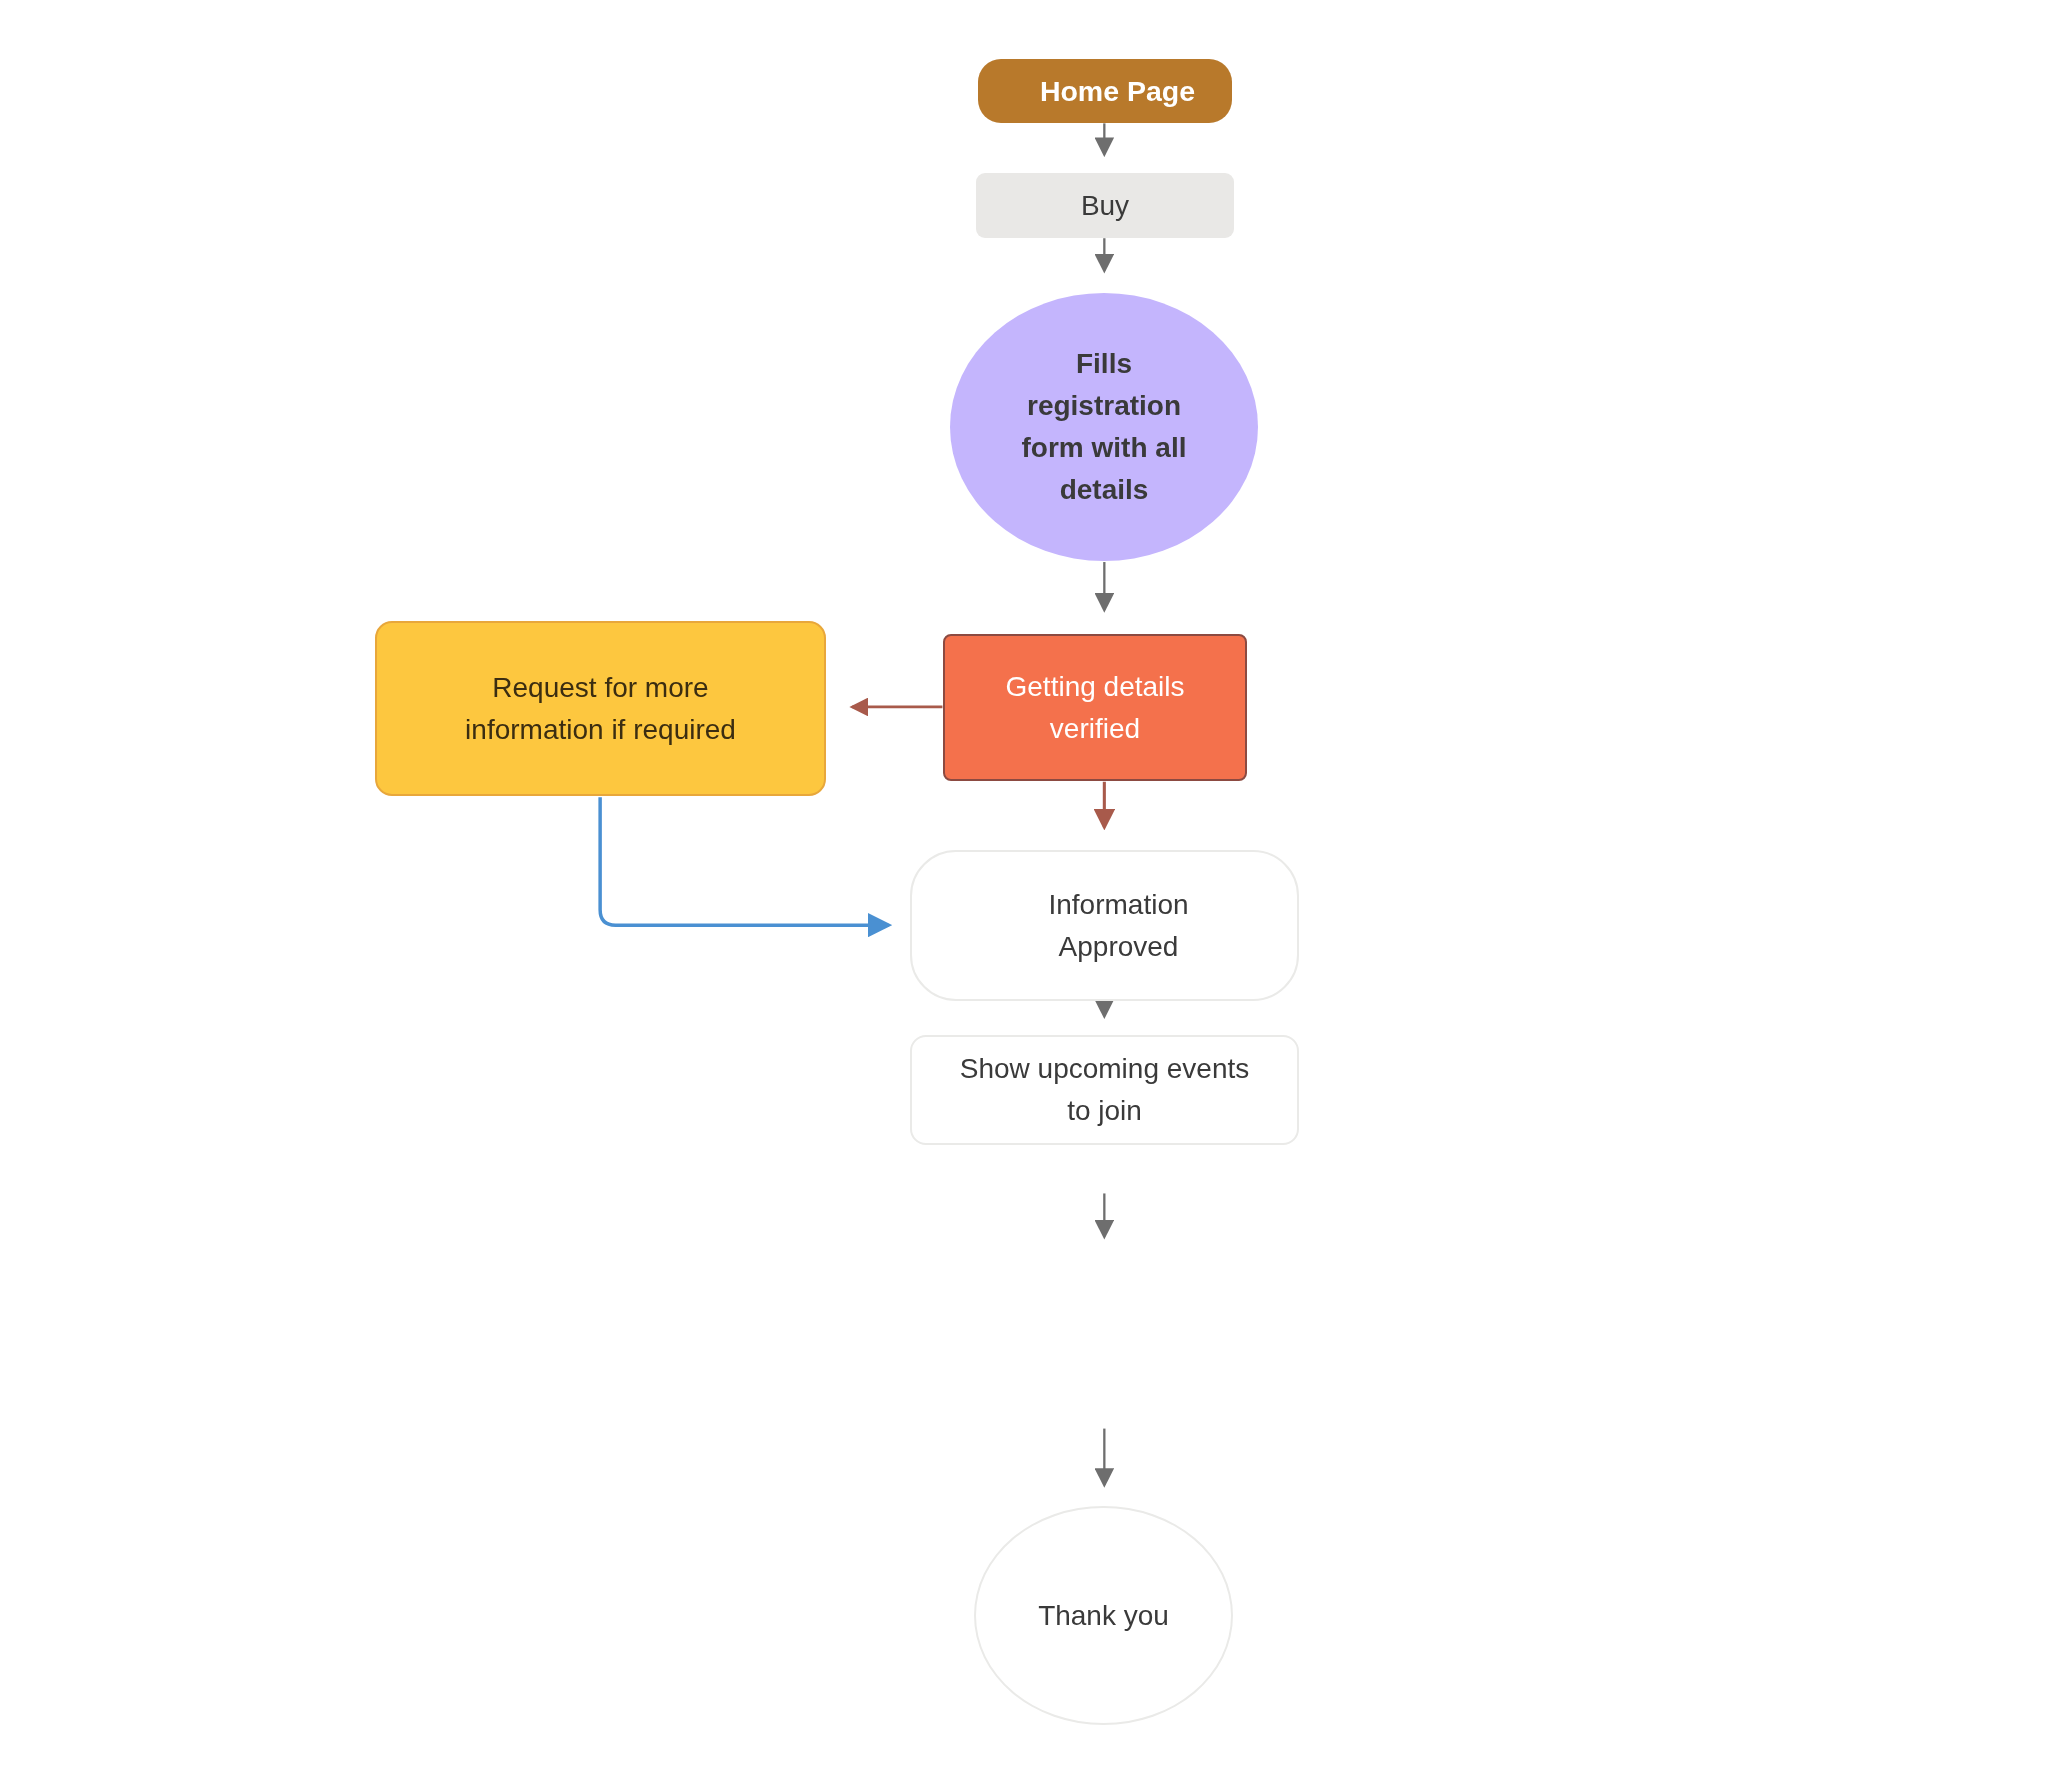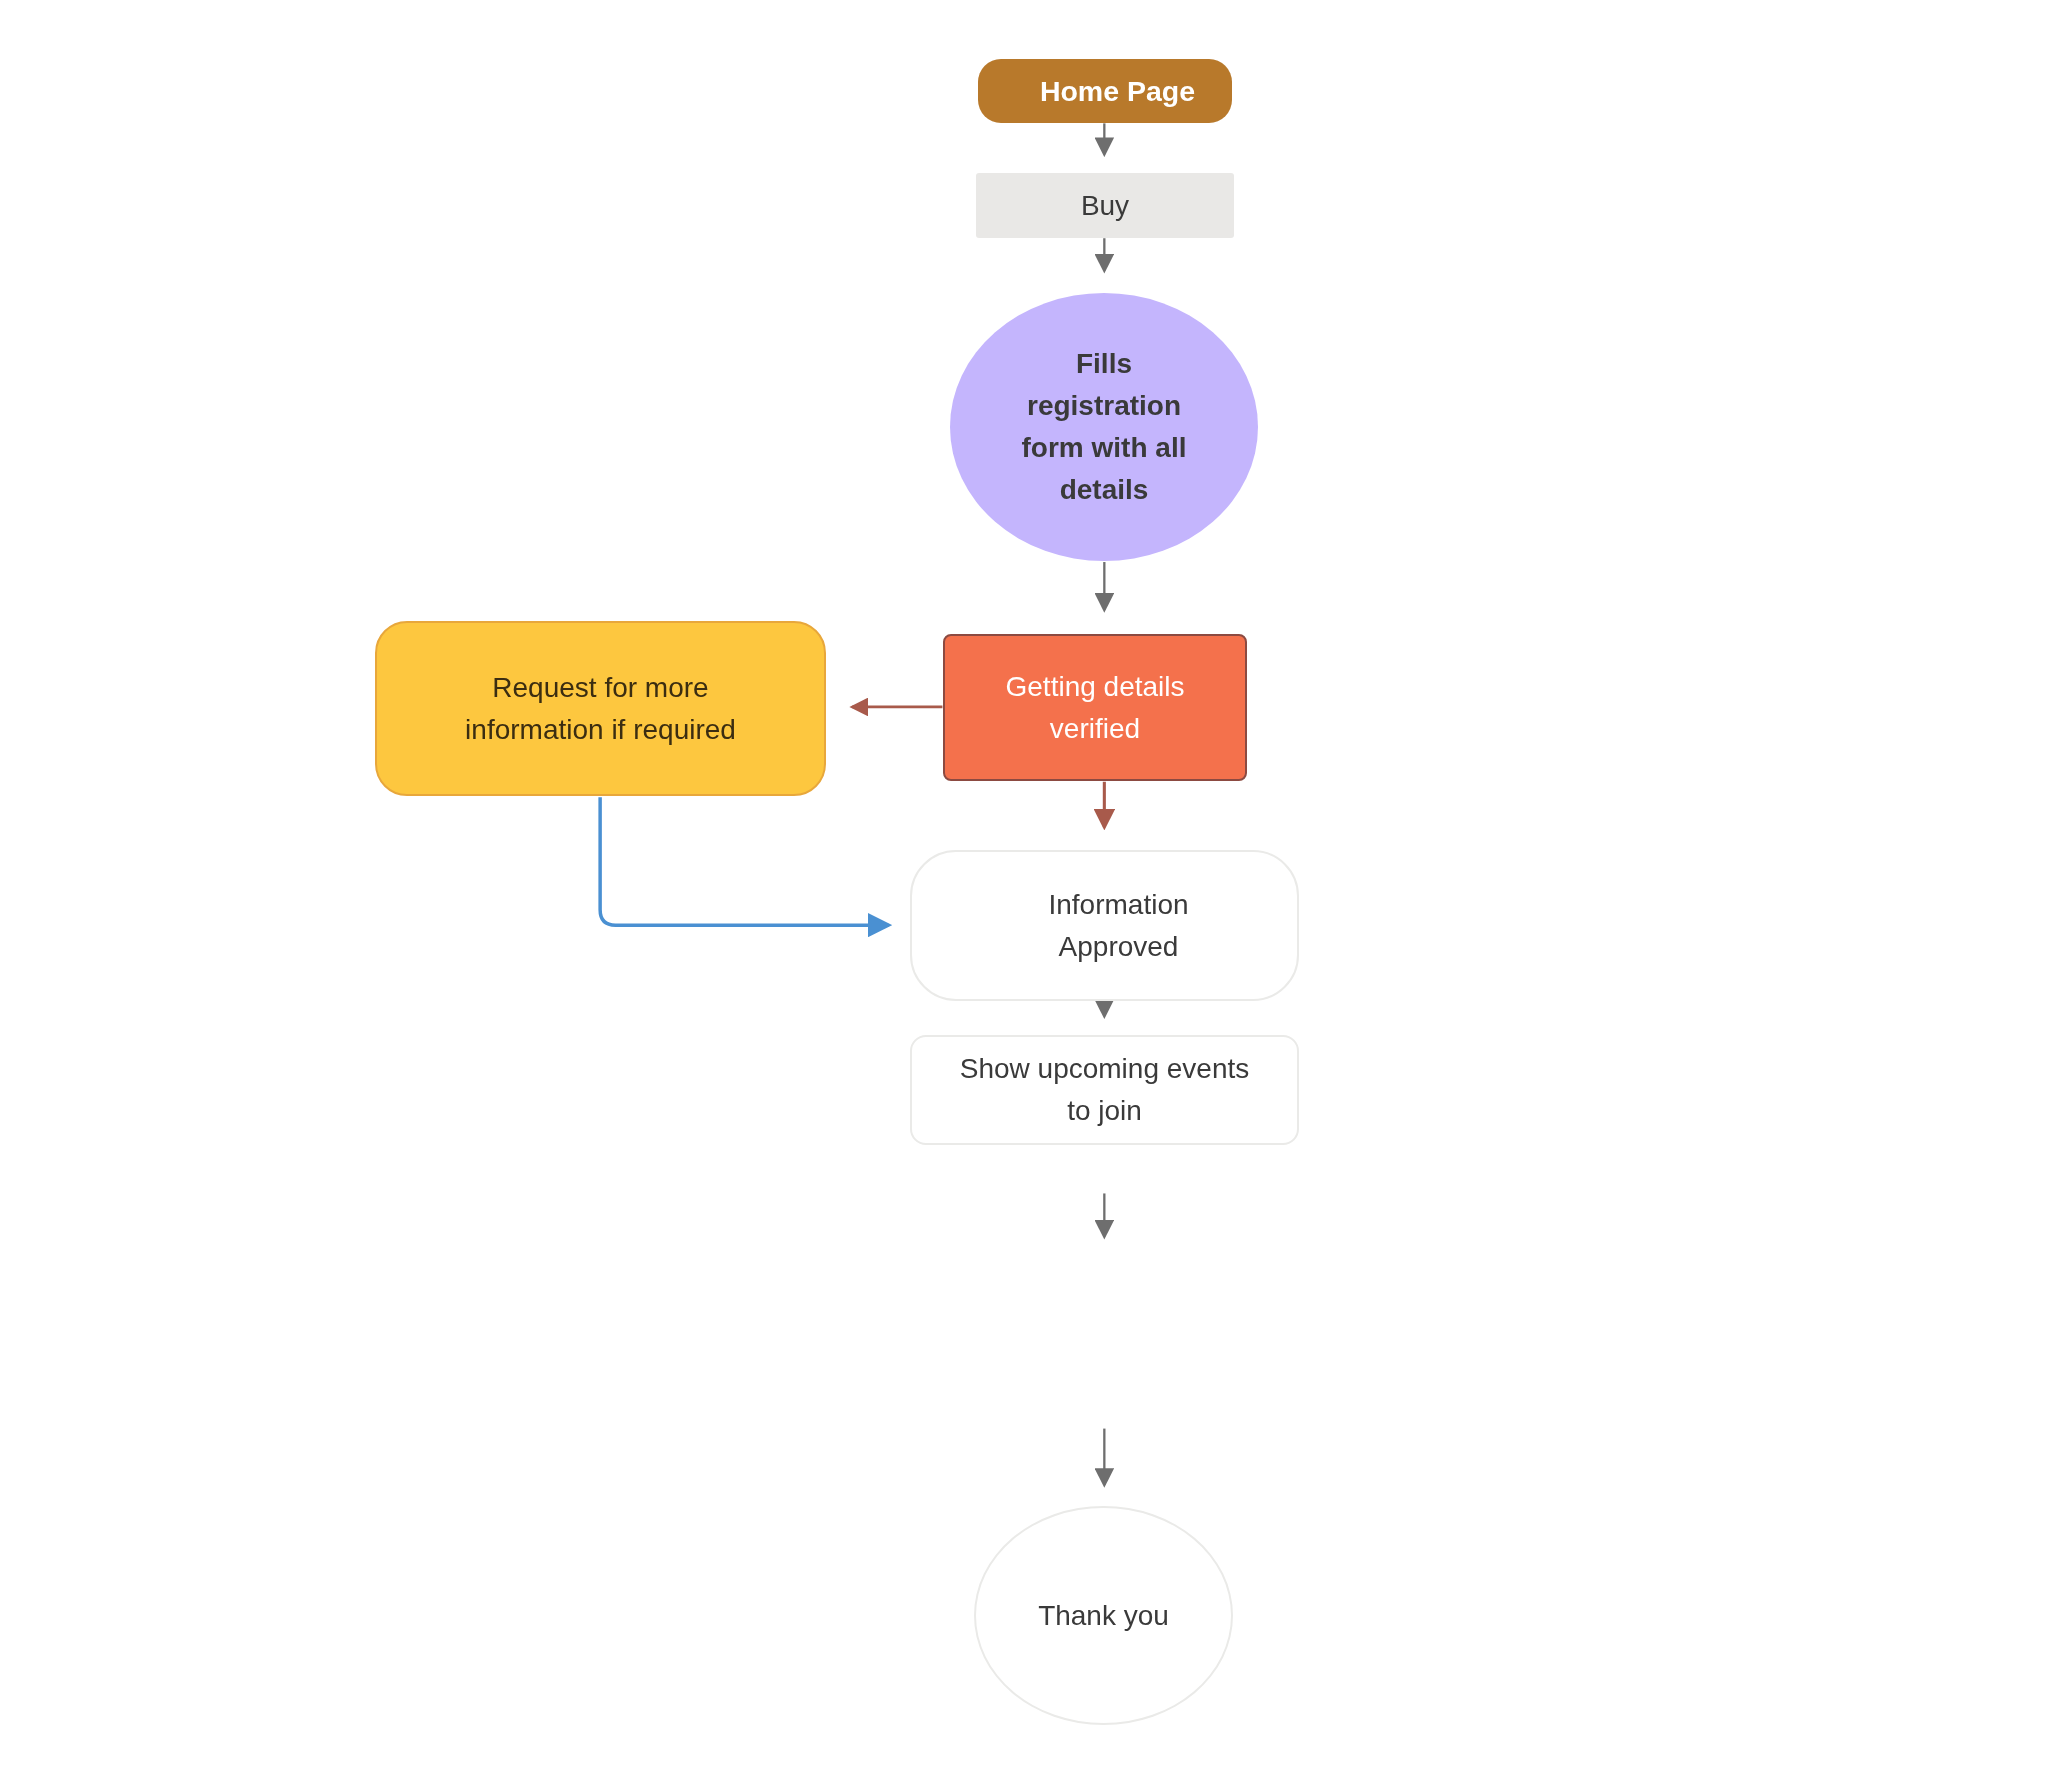--- a/index.html
+++ b/index.html
@@ -40,42 +40,42 @@
     background: #b8792b;
     border-radius: 23px;
     color: #ffffff;
     font-weight: 700;
     font-size: 28.5px;
     padding-left: 25px;
   }
   .node-buy {
     left: 976px; top: 173px; width: 258px; height: 65px;
     background: #e9e8e6;
-    border-radius: 3px;
+    border-radius: 9px;
   }
   .node-fills {
     left: 950px; top: 293px; width: 308px; height: 268px;
     background: #c4b5fd;
     border-radius: 50%;
     font-weight: bold;
   }
   .node-fills span { max-width: 208px; }
   .node-verify {
     left: 943px; top: 634px; width: 304px; height: 147px;
     background: #f4714c;
     border: 2.3px solid #8c4a41;
     border-radius: 8px;
     color: #ffffff;
   }
   .node-verify span { max-width: 231px; }
   .node-request {
     left: 375px; top: 621px; width: 451px; height: 175px;
     background: #fdc73f;
     border: 2.3px solid #e8a73b;
-    border-radius: 32px;
+    border-radius: 17px;
     color: #3b2d11;
   }
   .node-request span { max-width: 355px; }
   .node-plain {
     background: #ffffff;
     border: 2.3px solid #eaeae8;
   }
   .node-approved {
     left: 910px; top: 850px; width: 389px; height: 151px;
     border-radius: 46px;

